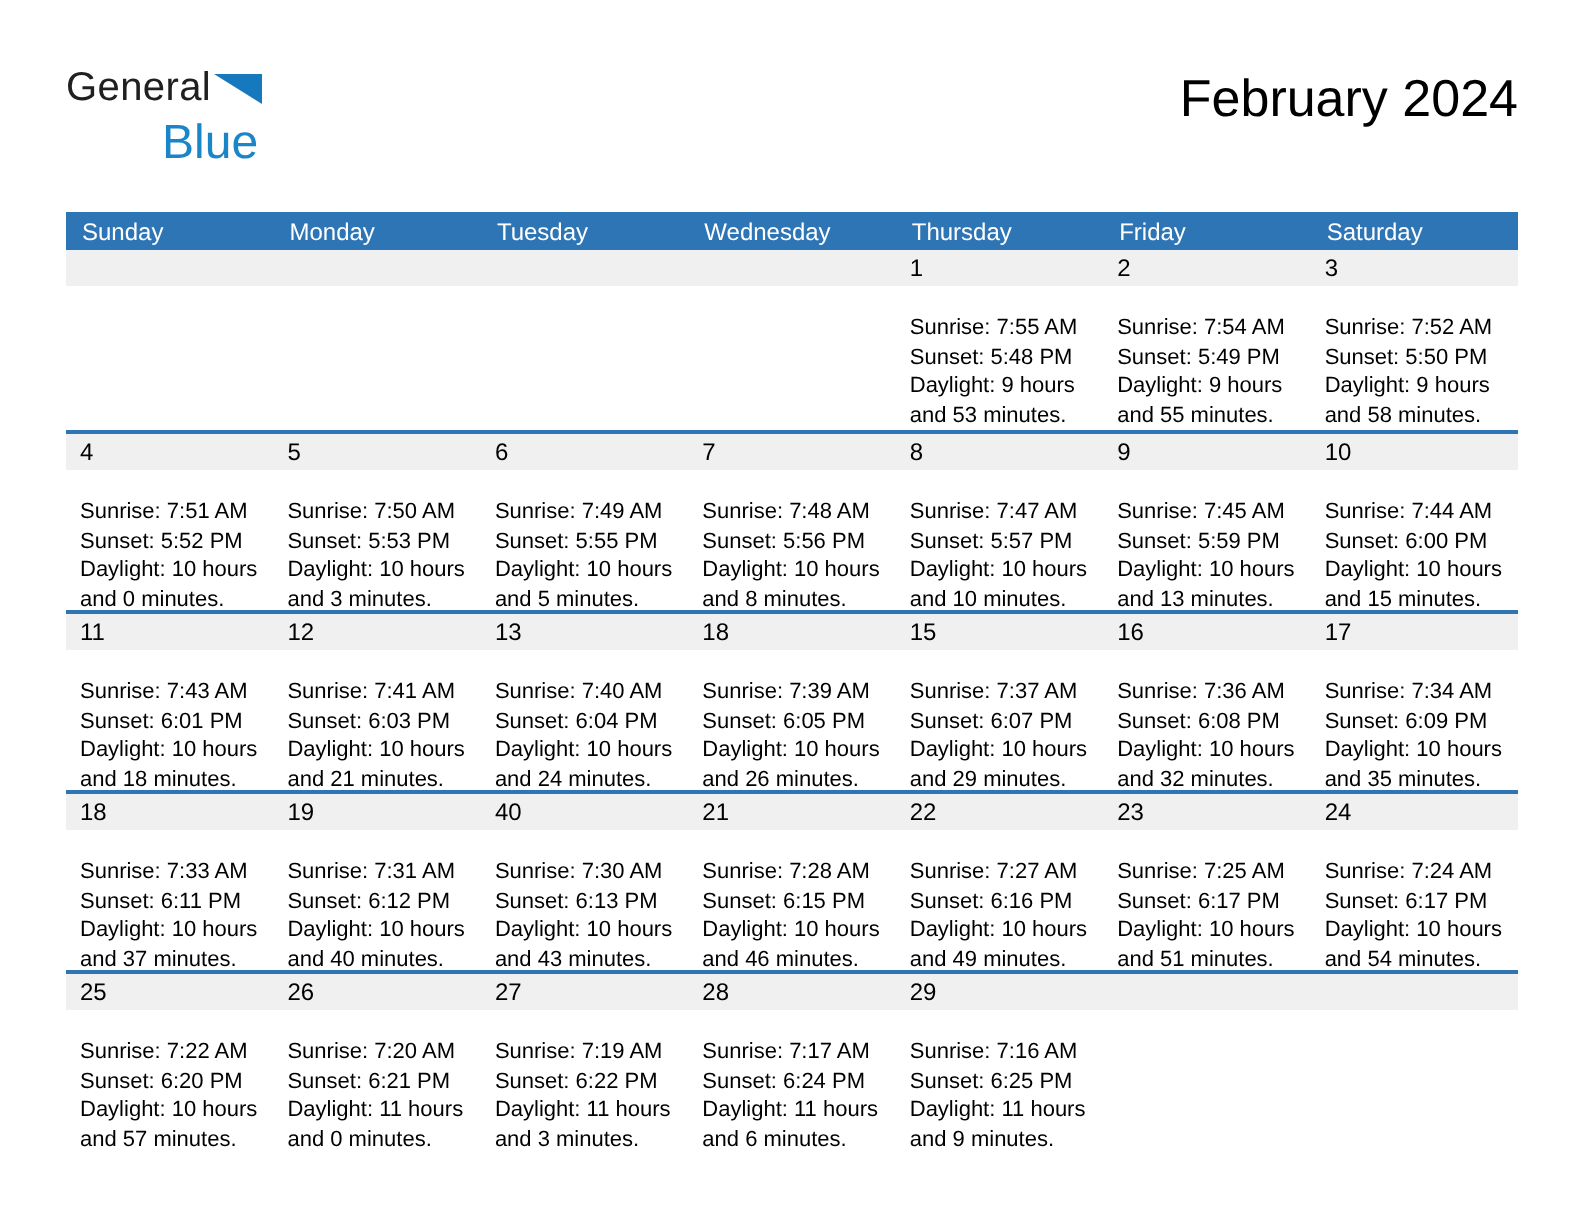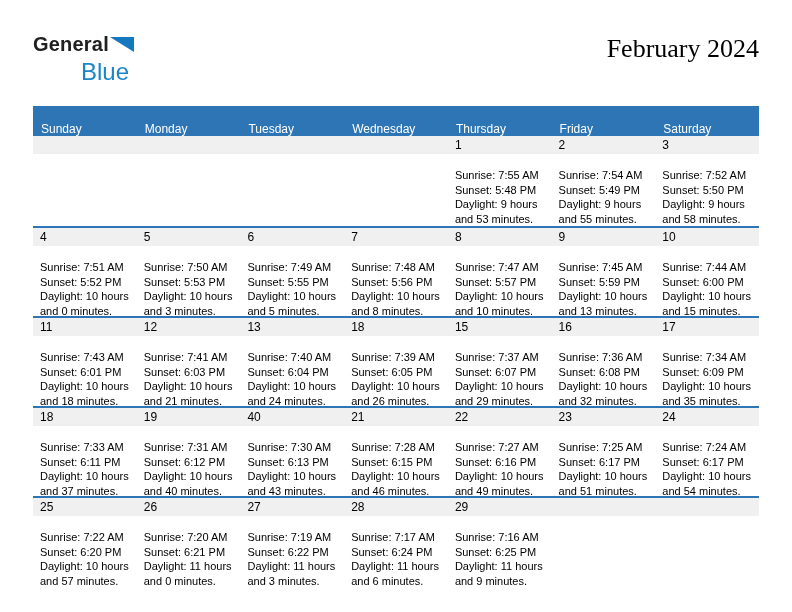--- a/index.html
+++ b/index.html
@@ -16,35 +16,35 @@
     position:relative;overflow:hidden;
   }
   .page{position:absolute;inset:0;}
 
   
   .topbar{
     position:absolute;left:33px;right:33px;top:34px;
     display:flex;justify-content:space-between;align-items:flex-start;
   }
   .logo{position:relative;width:140px;height:48px;}
-  .logo-line1{display:flex;align-items:flex-start;font-weight:bold;}
+  .logo-line1{display:flex;align-items:flex-start;}
   .logo-general{font-size:20px;letter-spacing:.2px;color:#202020;line-height:20px;}
   .logo-triangle{margin-left:1px;margin-top:1px;}
   .logo-blue{
     position:absolute;left:48px;top:28px;
     font-size:24px;line-height:20px;color:var(--logo-blue);
   }
-  .titleblock{text-align:right;font-family:Liberation Serif, serif;}
+  .titleblock{text-align:right;}
   .title{font-size:26px;line-height:30px;color:#000;}
   .subtitle{font-size:15px;line-height:18px;margin-top:8px;color:#000;}
 
   
   .calendar{position:absolute;left:33px;top:106px;width:726px;}
   .weekday-row{
-    display:flex;background:var(--accent);height:30px;align-items:flex-end;
+    display:flex;background:var(--accent);height:19px;align-items:center;
   }
   .weekday{
     flex:1 1 0;padding-left:8px;font-size:12px;color:#ffffff;
     white-space:nowrap;overflow:hidden;
   }
   .week-row{display:flex;border-top:2px solid var(--accent);}
   .week-row.first{border-top:none;}
   .cell{flex:1 1 0;height:88px;overflow:hidden;}
   .week-row.first .cell{height:90px;}
   .num{

